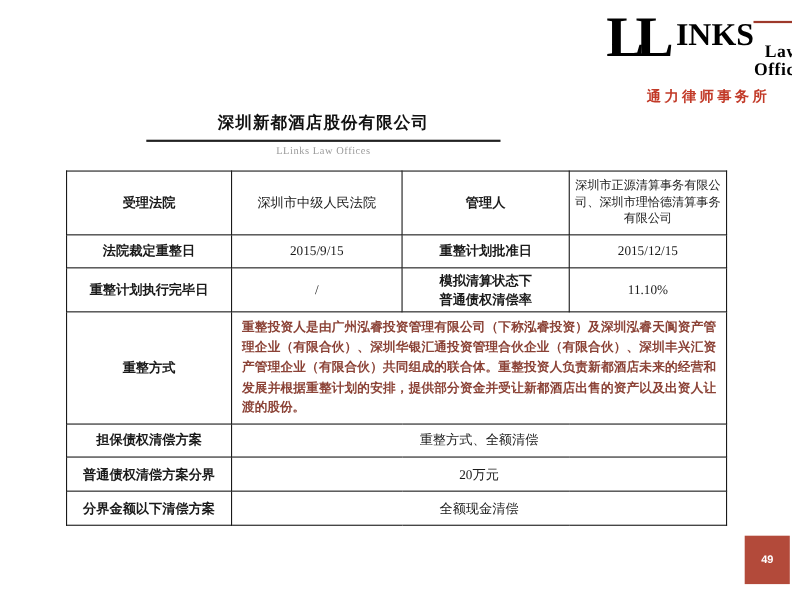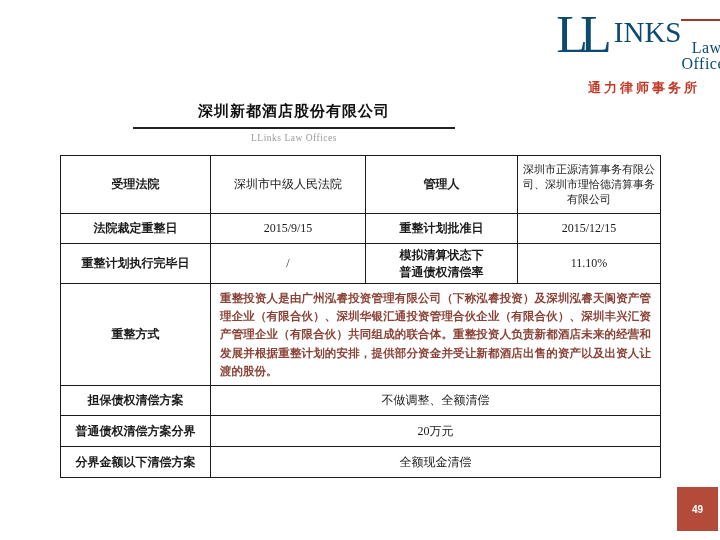--- a/index.html
+++ b/index.html
@@ -2,21 +2,21 @@
 <html><head>
 <meta charset="utf-8">
 <style>
   html,body{margin:0;padding:0;background:#fff;}
   .slide{position:relative;width:720px;height:540px;background:#ffffff;overflow:hidden;
          font-family:"Liberation Serif","DejaVu Serif",serif;}
 
   
   .logo{position:absolute;top:12px;right:8px;width:136px;text-align:center;}
   .logo-word{display:flex;align-items:flex-start;justify-content:center;
-             color:#0c4a6e;font-weight:normal;line-height:1;}
+             color:#000000;font-weight:bold;line-height:1;}
   .logo-ll{font-size:52px;letter-spacing:-8px;line-height:0.88;padding-right:10px;}
   .logo-right{display:flex;flex-direction:row;align-items:flex-start;margin-top:6px;}
   .logo-inks{font-size:29px;line-height:1;}
   .logo-law{font-size:16px;border-top:2px solid #9e392b;padding-top:19px;margin-top:1px;
             letter-spacing:0.5px;align-self:stretch;text-align:center;}
   .logo-cn{margin-top:7px;color:#c23a28;font-size:13px;font-weight:bold;letter-spacing:3px;white-space:nowrap;}
 
   
   .title-block{position:absolute;top:102px;left:0;width:588px;text-align:center;}
   .title{font-size:15px;font-weight:bold;color:#111;letter-spacing:1px;}
@@ -88,21 +88,21 @@
           <span>普通债权清偿率</span>
         </td>
         <td>11.10%</td>
       </tr>
       <tr style="height:102px">
         <td class="lbl">重整方式</td>
         <td class="para" colspan="3">重整投资人是由广州泓睿投资管理有限公司（下称泓睿投资）及深圳泓睿天阆资产管理企业（有限合伙）、深圳华银汇通投资管理合伙企业（有限合伙）、深圳丰兴汇资产管理企业（有限合伙）共同组成的联合体。重整投资人负责新都酒店未来的经营和发展并根据重整计划的安排，提供部分资金并受让新都酒店出售的资产以及出资人让渡的股份。</td>
       </tr>
       <tr style="height:30px">
         <td class="lbl">担保债权清偿方案</td>
-        <td colspan="3">不做调整、全额清偿</td>
+        <td colspan="3">重整方式、全额清偿</td>
       </tr>
       <tr style="height:31px">
         <td class="lbl">普通债权清偿方案分界</td>
         <td colspan="3">20万元</td>
       </tr>
       <tr style="height:31px">
         <td class="lbl">分界金额以下清偿方案</td>
         <td colspan="3">全额现金清偿</td>
       </tr>
     </tbody>

